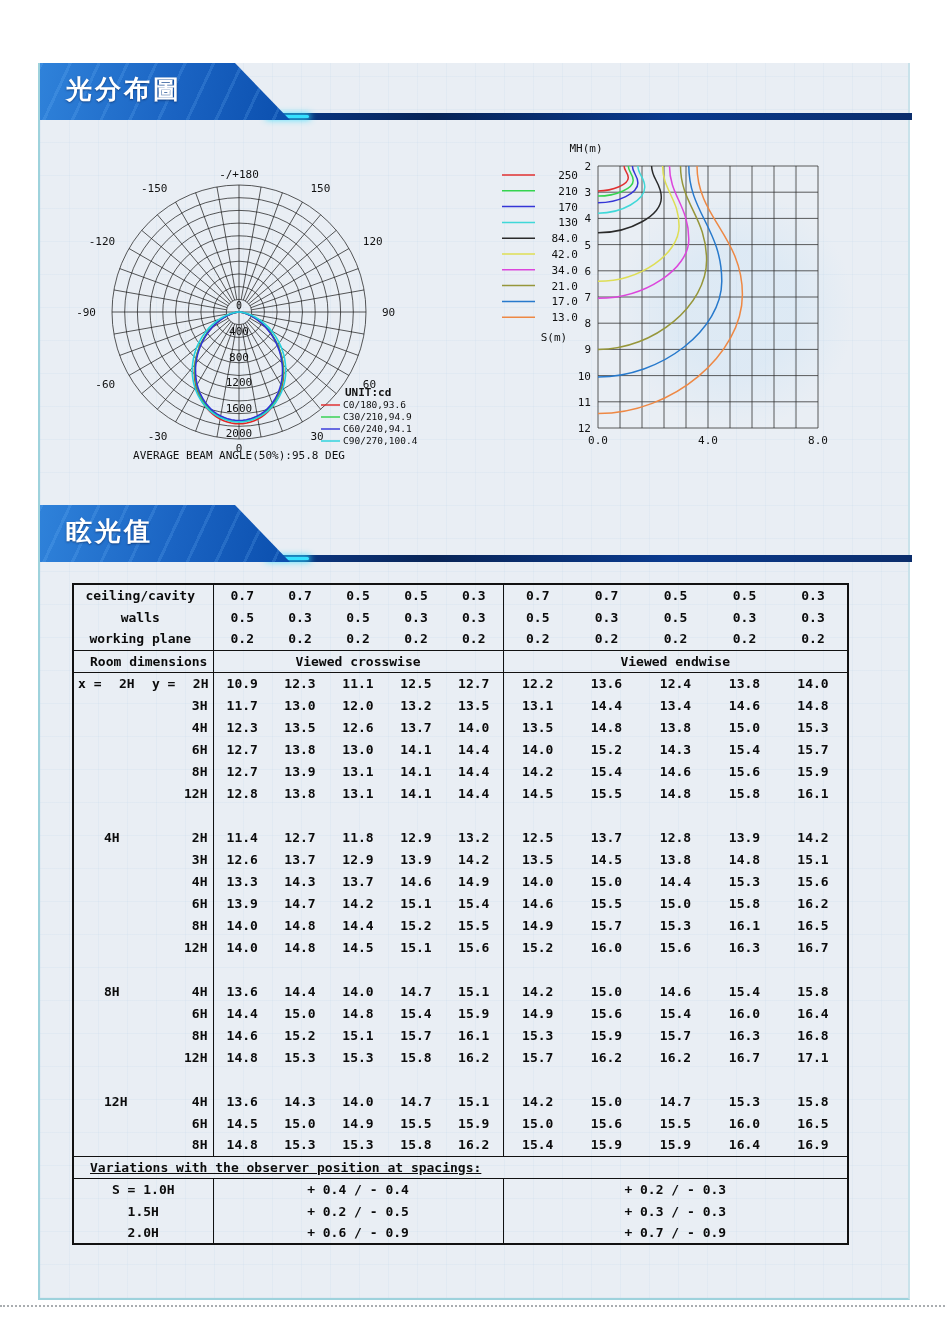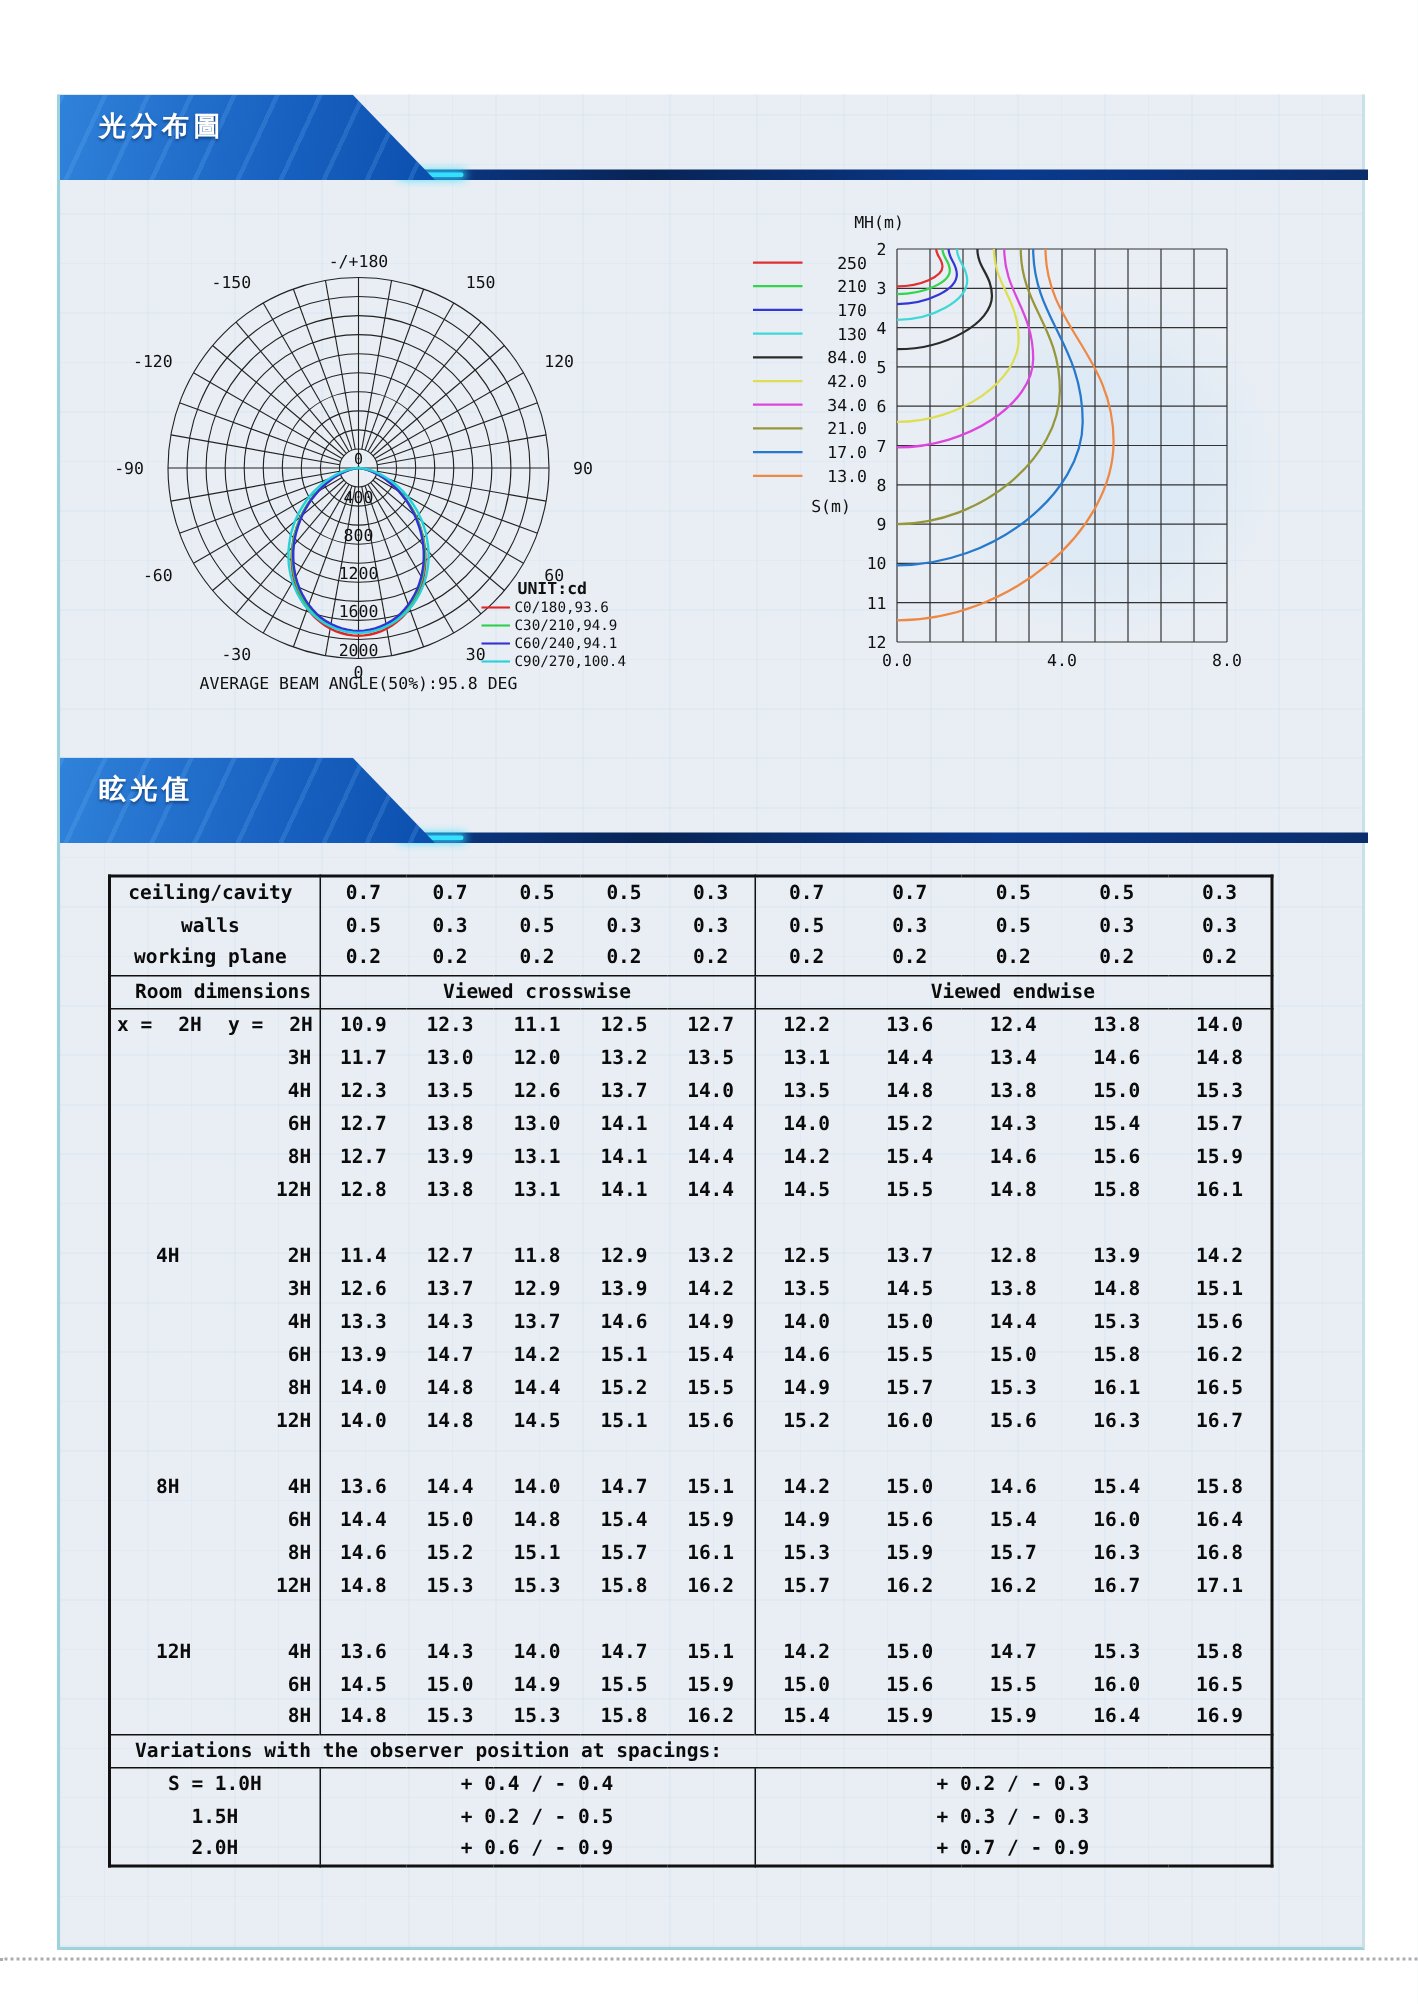--- a/index.html
+++ b/index.html
@@ -17,33 +17,33 @@
           background:linear-gradient(100deg,#2f82da 0%, #1a63c2 55%, #0b4fae 100%);
           -webkit-clip-path:polygon(0 0, 78% 0, 100% 100%, 0 100%);
           clip-path:polygon(0 0, 78% 0, 100% 100%, 0 100%); }
   .banner .shape::after { content:""; position:absolute; inset:0;
           background:repeating-linear-gradient(115deg, rgba(120,190,255,.18) 0 3px, transparent 3px 26px); }
   .banner .bar { position:absolute; left:0; right:0; bottom:0; height:7px;
           background:linear-gradient(90deg,#0a2f7a 0%, #0d3f97 22%, #082456 45%, #0a3a8e 72%, #0b2d6b 100%); }
   .banner .glint { position:absolute; bottom:2px; left:26%; width:42px; height:3px;
           background:#35e0ff; box-shadow:0 0 6px 2px rgba(53,224,255,.8); border-radius:2px; }
   .banner .title { position:absolute; left:26px; top:9px; color:#ffffff; font-weight:bold;
-          font-size:18px; letter-spacing:3px; font-family:"DejaVu Sans", "Liberation Sans", sans-serif;
+          font-size:26px; letter-spacing:3px; font-family:"DejaVu Sans", "Liberation Sans", sans-serif;
           text-shadow:0 1px 2px rgba(0,20,60,.5); }
   .chartbox { position:absolute; }
   svg text { font-family:"DejaVu Sans Mono", monospace; fill:#111; }
   
   .glare-table { position:absolute; left:32px; top:520px; }
   table { border-collapse:collapse; table-layout:fixed; width:775px; border:2px solid #111;
           font:bold 13px "DejaVu Sans Mono", monospace; color:#0b0b0b; }
   td { height:22px; padding:0; text-align:center; white-space:pre; overflow:hidden; }
   td.lbl { border-right:1.5px solid #111; }
   td.ew0 { border-left:1.5px solid #111; }
   tr.hb > td { border-bottom:1.5px solid #111; }
-  tr.ht > td { border-top:1.5px solid #111; }
+  tr.ht > td { border-top:1.5px solid #111;text-decoration:underline; }
   .tleft { text-align:left; padding-left:16px; }
   .tright { text-align:center; padding-right:6px; }
   .lf0 { display:flex; justify-content:space-between; padding:0 4px; }
   .lf  { display:flex; justify-content:space-between; padding:0 5px 0 30px; }
   .caption { position:absolute; left:34px; top:1196px; font:bold 13px "DejaVu Sans Mono", monospace;
              color:#0b0b0b; white-space:pre; }
   .dotline { position:absolute; left:0; top:1305px; width:945px; border-top:2px dotted #a9adb0; }
 </style>
 </head>
 <body>

